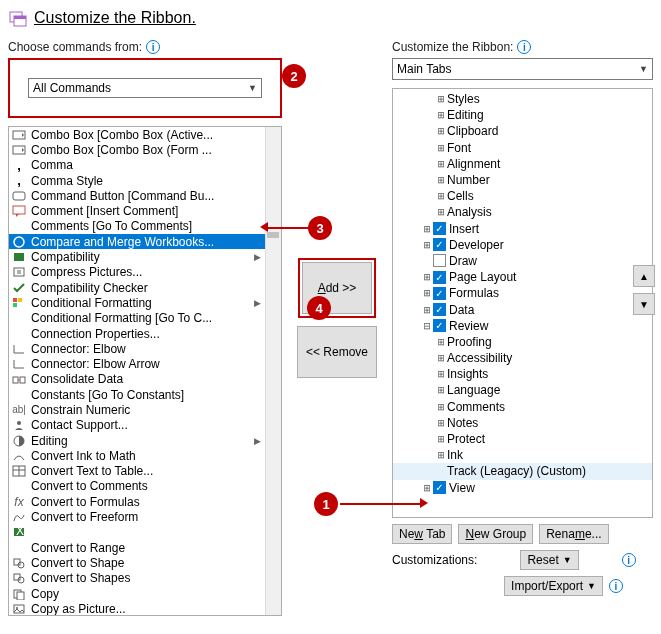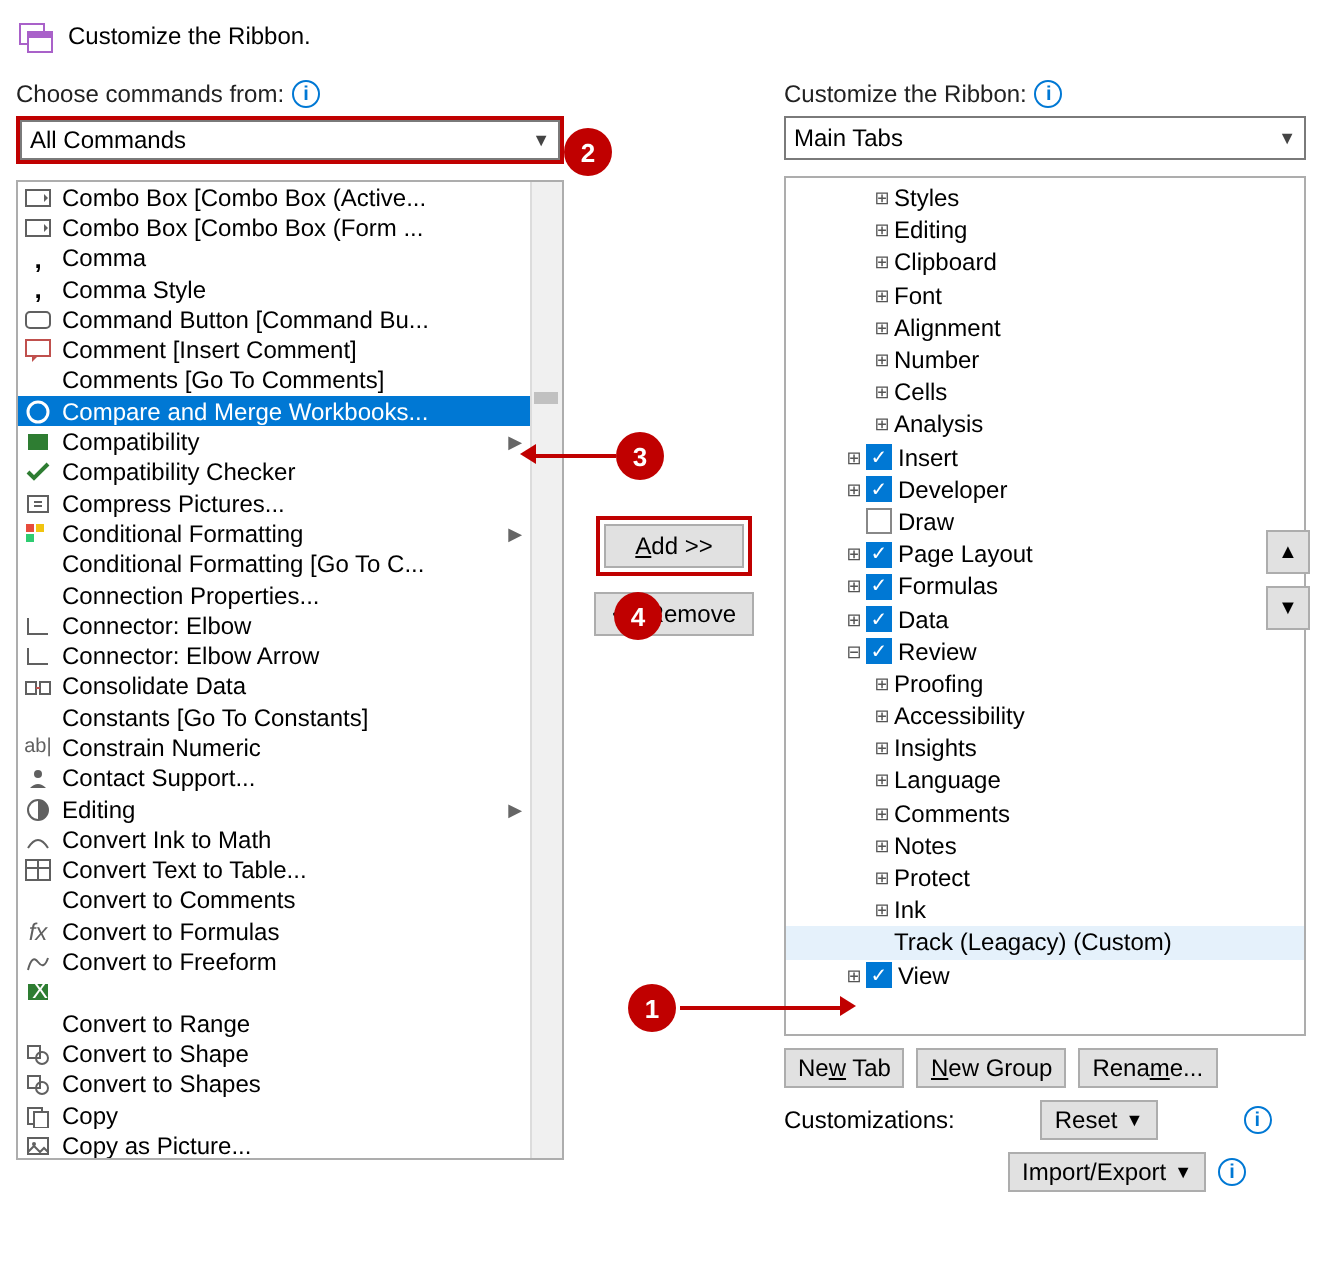--- a/index.html
+++ b/index.html
@@ -7,38 +7,38 @@
 .dialog-header { display: flex; align-items: center; gap: 6px; margin-bottom: 12px; }
 .dialog-header .icon { width: 20px; height: 20px; display:flex; align-items:center; justify-content:center; }
 .main-layout { display: flex; gap: 10px; }
 .left-col { width: 274px; }
 .mid-col { width: 90px; display: flex; flex-direction: column; align-items: center; padding-top: 218px; }
 .right-col { flex: 1; position: relative; }
 .section-label { display: flex; align-items: center; gap: 4px; margin-bottom: 4px; color: #222; }
 .help-icon { width: 14px; height: 14px; border-radius:50%; background:#fff; color: #0078d4; display:inline-flex; align-items:center; justify-content:center; font-weight:bold; font-size:10px; border:1px solid #0078d4;}
 .combo { border: 1px solid #7a7a7a; height: 22px; display: flex; align-items: center; padding: 0 4px; background: #fff; position: relative; }
 .combo .arrow { position: absolute; right: 4px; font-size: 9px; color: #444; }
-.left-combo-wrap { border: 2px solid #c00000; padding: 0; margin-bottom: 8px; position:relative;text-align:right; }
+.left-combo-wrap { border: 2px solid #c00000; padding: 18px; margin-bottom: 8px; position:relative;text-align:right; }
 .left-combo-wrap .combo { height: 20px; }
 .listbox { border: 1px solid #adadad; height: 490px; overflow: hidden; background: #fff; position: relative; }
 .listbox .scrollbar { position:absolute; right:0; top:0; bottom:0; width:16px; background:#f0f0f0; border-left:1px solid #dcdcdc;}
 .listbox .scroll-thumb { position:absolute; right:2px; top:105px; width:12px; height:6px; background:#c1c1c1;}
 .cmd-item { display:flex; align-items:center; height:15.3px; padding-left:2px; gap:4px; white-space:nowrap; overflow:hidden; }
 .cmd-item.selected { background:#0078d4; color:#fff; }
 .cmd-item .ico { width:16px; height:14px; display:flex; align-items:center; justify-content:center; flex-shrink:0; }
 .cmd-item .sub { margin-left:auto; margin-right:20px; font-size:9px; color:#666; }
 .right-combo { margin-bottom: 8px; }
 .tree { border:1px solid #adadad; height:430px; overflow:hidden; background:#fff; padding:2px 0; }
 .tree-item { display:flex; align-items:center; height:16.2px; white-space:nowrap; }
 .tree-item .indent { display:inline-block; }
 .expander { width:12px; text-align:center; font-size:9px; color:#555; display:inline-block;}
 .cb { width:13px; height:13px; border:1px solid #888; display:inline-flex; align-items:center; justify-content:center; margin-right:3px; font-size:10px; background:#fff;}
 .cb.checked { background:#0078d4; border-color:#0078d4; color:#fff; }
 .tree-item.selected { background:#e5f1fb; }
-.btn { border:1px solid #adadad; background:#e1e1e1; padding:3px 8px; font-size:12px; min-width:70px; text-align:center; cursor:default; }
+.btn { border:1px solid #adadad; background:#e1e1e1; padding:18px 8px; font-size:12px; min-width:70px; text-align:center; cursor:default; }
 .btn.small { min-width:auto; padding:2px 6px; }
 .add-btn-wrap { border:2px solid #c00000; padding:2px; margin-bottom:6px; }
 .btn-row { display:flex; gap:6px; margin-top:6px; align-items:center; }
 .bottom-area { margin-top:6px;gap:43px; }
 .callout { position:absolute; width:24px; height:24px; border-radius:50%; background:#c00000; color:#fff; font-weight:bold; display:flex; align-items:center; justify-content:center; font-size:13px; z-index:10; }
 .arrow-line { position:absolute; height:2px; background:#c00000; z-index:9;}
 .arrow-head { position:absolute; width:0;height:0; border-top:5px solid transparent; border-bottom:5px solid transparent; z-index:9;}
 .move-btns { position:absolute; right:-2px; top:225px; display:flex; flex-direction:column; gap:6px;}
 .move-btn { width:22px; height:22px; border:1px solid #adadad; background:#e1e1e1; display:flex; align-items:center;justify-content:center; font-size:10px;}
 .underline-char { text-decoration: underline; }
@@ -56,21 +56,21 @@
 <div class="arrow-head" style="left:420px; top:498px; border-left:8px solid #c00000;"></div>
 
 <div class="dialog-header">
   <span class="icon">
     <svg width="18" height="18" viewBox="0 0 18 18">
         <rect x="1" y="3" width="12" height="10" fill="none" stroke="#a961c9" stroke-width="1"></rect>
         <rect x="5" y="7" width="12" height="10" fill="#fff" stroke="#a961c9" stroke-width="1"></rect>
         <rect x="5" y="7" width="12" height="3" fill="#a961c9"></rect>
       </svg>
   </span>
-  <span style="font-size:12px;">Customize the Ribbon.</span>
+  <span style="font-size:16px;text-decoration:underline;">Customize the Ribbon.</span>
 </div>
 
 <div class="main-layout">
 
   <div class="left-col">
     <div class="section-label">
       <span>Choose commands from:</span>
       <span class="help-icon">i</span>
     </div>
     <div class="left-combo-wrap">
@@ -147,33 +147,33 @@
             <svg width="14" height="12">
               <rect x="2" y="2" width="10" height="8" fill="#2e7d32"></rect>
             </svg>
           </span>
           <span>Compatibility</span>
           <span class="sub">▶</span>
         </div>
         <div class="cmd-item">
           <span class="ico">
             <svg width="14" height="12">
-              <path d="M2 6 L5 9 L12 2" stroke="#2e7d32" fill="none" stroke-width="2"></path>
-            </svg>
-          </span>
-          <span>Compatibility Checker</span>
-        </div>
-        <div class="cmd-item">
-          <span class="ico">
-            <svg width="14" height="12">
               <rect x="2" y="2" width="10" height="8" fill="none" stroke="#606060"></rect>
               <path d="M5 5 L9 5 M5 7 L9 7" stroke="#606060"></path>
             </svg>
           </span>
           <span>Compress Pictures...</span>
+        </div>
+        <div class="cmd-item">
+          <span class="ico">
+            <svg width="14" height="12">
+              <path d="M2 6 L5 9 L12 2" stroke="#2e7d32" fill="none" stroke-width="2"></path>
+            </svg>
+          </span>
+          <span>Compatibility Checker</span>
         </div>
         <div class="cmd-item">
           <span class="ico">
             <svg width="14" height="12">
               <rect x="1" y="1" width="4" height="4" fill="#e74c3c"></rect>
               <rect x="6" y="1" width="4" height="4" fill="#f1c40f"></rect>
               <rect x="1" y="6" width="4" height="4" fill="#2ecc71"></rect>
             </svg>
           </span>
           <span>Conditional Formatting</span>

